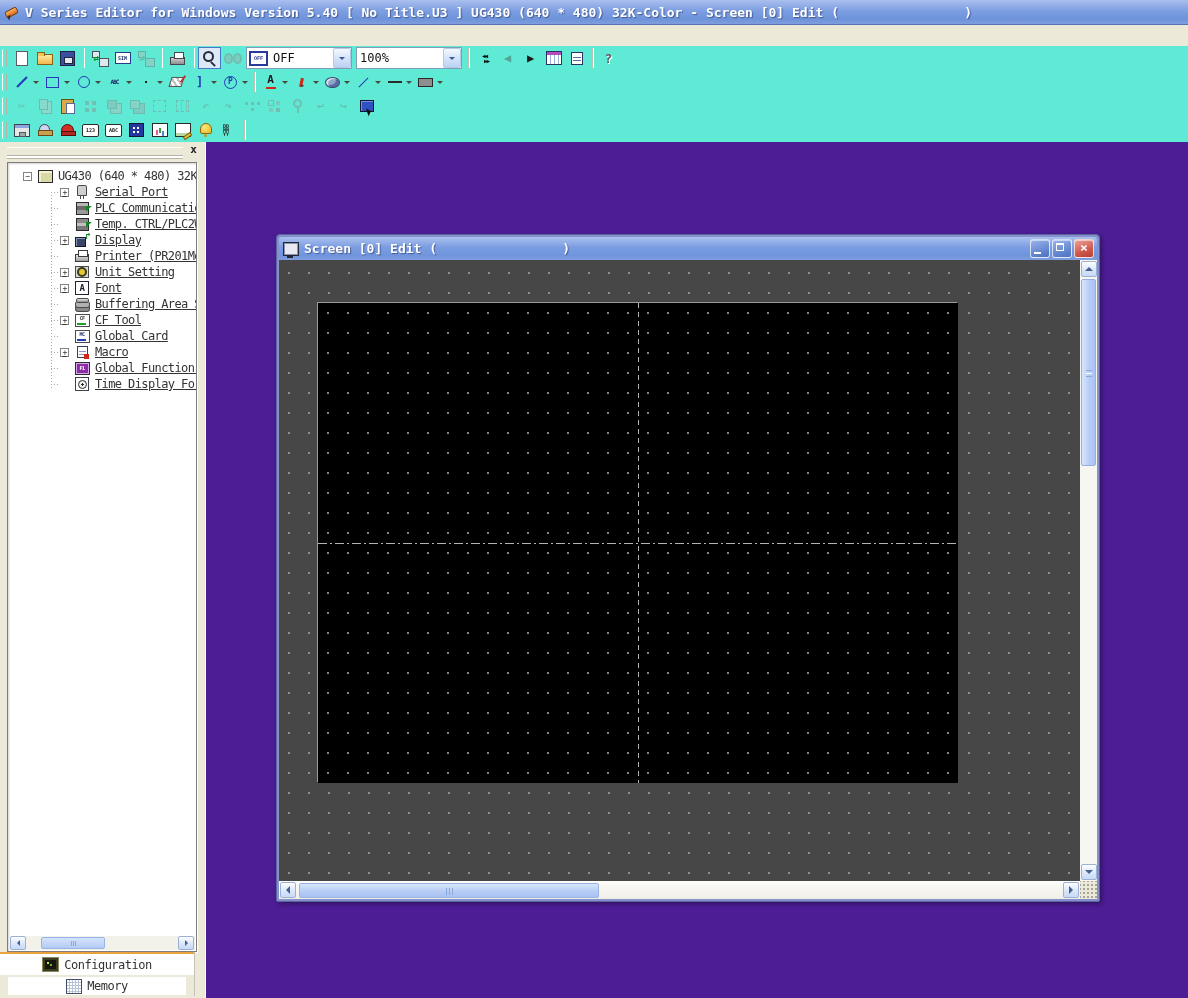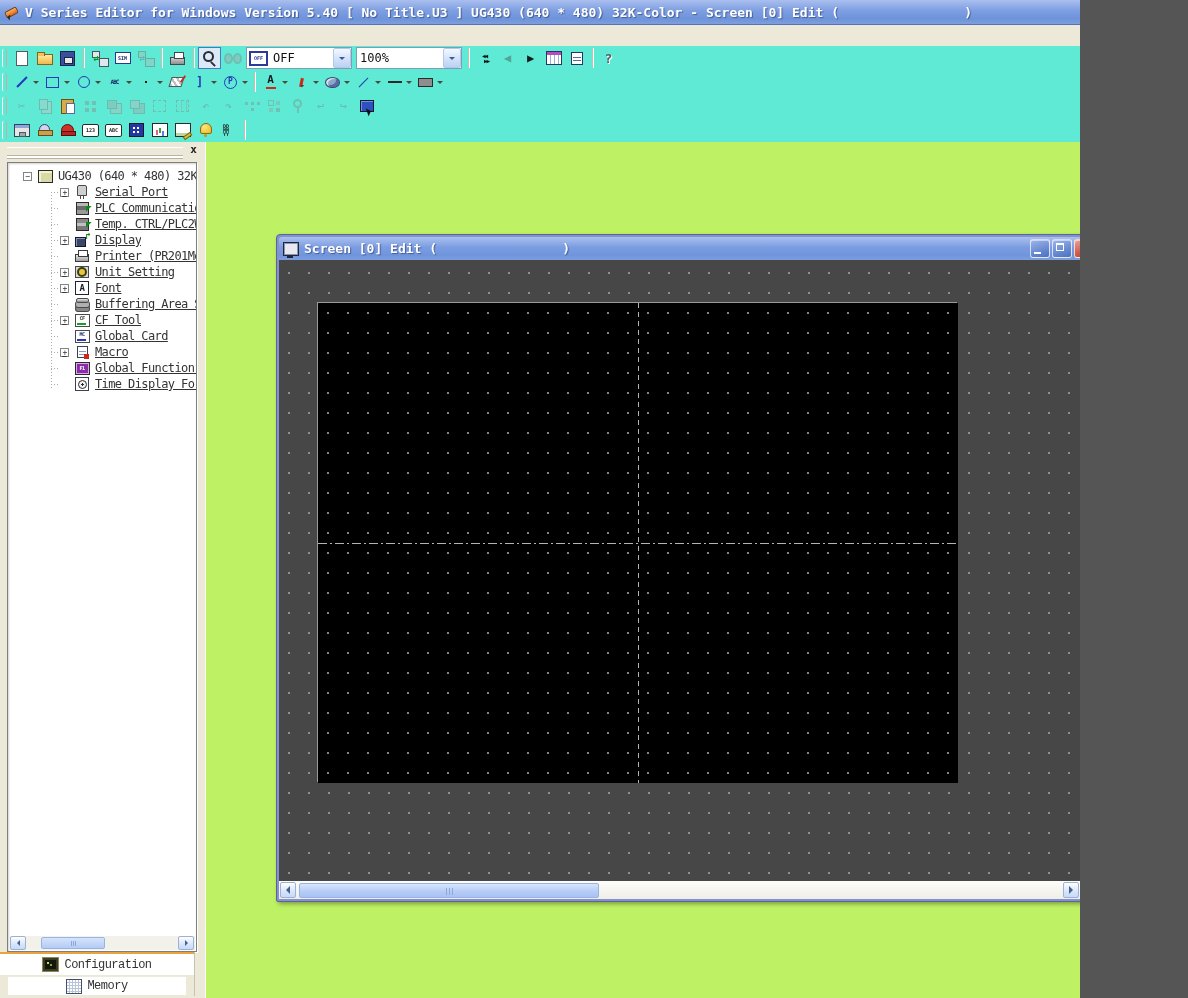--- a/index.html
+++ b/index.html
@@ -1,16 +1,16 @@
 <!DOCTYPE html>
 <html><head>
 <meta charset="utf-8">
 <style>
   html,body{margin:0;padding:0;background:#555;}
-  #root{position:relative;width:1080px;height:998px;overflow:hidden;background:#ece9d8;
+  #root{position:relative;width:1188px;height:998px;overflow:hidden;background:#ece9d8;
         font-family:"DejaVu Sans Mono",monospace;font-size:12px;color:#333;-webkit-font-smoothing:none;}
 
   
   .titlebar{position:absolute;left:0;top:0;right:0;height:24px;display:flex;align-items:center;gap:5px;
     padding-left:4px;background:linear-gradient(180deg,#aabfee 0%,#7d9ee2 45%,#6e93da 78%,#7e9ede 100%);
     border-bottom:1px solid #5572b5;}
   .app-icon{position:relative;width:16px;height:16px;flex:0 0 16px;}
   .app-icon::before{content:"";position:absolute;left:2px;top:6px;width:11px;height:5px;border-radius:1px;
     background:linear-gradient(180deg,#ffb050,#e06818);transform:rotate(-28deg);box-shadow:0 0 0 1px #7a3808;}
   .app-icon::after{content:"";position:absolute;left:0;top:10px;border:3px solid transparent;border-right-color:#3a2a1a;transform:rotate(8deg);}
@@ -187,30 +187,30 @@
   .mini-btn{width:14px;height:12px;margin:0 1px;border:1px solid #9cb1d4;border-radius:2px;
     background:linear-gradient(180deg,#fdfeff,#d8e5fa 60%,#c6daf7);display:flex;align-items:center;justify-content:center;}
   .mini-btn.l::before{content:"";border:3px solid transparent;border-right-color:#44618f;margin-left:-3px;}
   .mini-btn.r::before{content:"";border:3px solid transparent;border-left-color:#44618f;margin-right:-3px;}
   .mini-track{flex:1;position:relative;height:12px;}
   .mini-thumb{position:absolute;left:14px;width:64px;top:0;height:12px;border:1px solid #98b4e4;border-radius:2px;
     background:linear-gradient(180deg,#d5e4fc,#b4cbf5);box-sizing:border-box;}
   .mini-thumb::after{content:"";position:absolute;left:50%;top:3px;width:1px;height:5px;background:#89a9dc;box-shadow:-2px 0 0 #89a9dc,2px 0 0 #89a9dc;}
 
   
-  .sbtabs{position:absolute;left:0;width:194px;bottom:2px;height:44px;border-right:1px solid #c6c2b2;font-family:Liberation Mono, monospace;}
+  .sbtabs{position:absolute;left:0;width:194px;bottom:2px;height:44px;border-right:1px solid #c6c2b2;}
   .sbtab{display:flex;align-items:center;justify-content:center;gap:5px;background:#fff;letter-spacing:-0.5px;}
   .tab-config{position:absolute;left:0;top:0;right:0;height:21px;border-top:2px solid #e8a33d;}
   .tab-screen{position:absolute;left:8px;top:24px;width:178px;height:18px;border-top:1px solid #eceadd;}
   .cfg-icon{position:relative;width:15px;height:13px;background:#16160e;border:1px solid #8a8a5a;box-shadow:inset 0 0 0 2px #3c3c22;}
   .cfg-icon::after{content:"";position:absolute;left:4px;top:4px;width:2px;height:2px;background:#c8e048;box-shadow:3px 2px 0 #68b838;}
   .scr-icon{width:14px;height:13px;background:repeating-linear-gradient(90deg,transparent 0 2px,#b8c4d8 2px 3px),repeating-linear-gradient(180deg,#fff 0 2px,#b8c4d8 2px 3px);border:1px solid #44506a;}
 
   
-  .mdi{position:absolute;left:206px;top:142px;right:0;bottom:0;background:#bef264;}
+  .mdi{position:absolute;left:206px;top:142px;right:0;bottom:0;background:#4c1d95;}
   .child{position:absolute;left:70px;top:92px;width:824px;height:668px;background:#8590cc;
     border:1px solid #5a659f;border-radius:4px 4px 2px 2px;box-shadow:2px 2px 4px rgba(0,0,0,.35);box-sizing:border-box;}
   .ctitle{position:absolute;left:2px;top:2px;right:2px;height:23px;border-radius:3px 3px 0 0;
     background:linear-gradient(180deg,#aac1ee 0%,#7b9ce1 45%,#7095dc 80%,#7e9ede 100%);
     display:flex;align-items:center;gap:5px;padding-left:4px;box-sizing:border-box;}
   .cwicon{position:relative;width:14px;height:12px;background:#e9e9f2;border:1px solid #202838;box-shadow:inset 0 0 0 1px #8a94b0;flex:0 0 14px;}
   .cwicon::after{content:"";position:absolute;left:3px;bottom:-3px;width:6px;height:2px;background:#202838;}
   .ctext{color:#fff;font-weight:bold;font-size:13px;white-space:pre;flex:1;overflow:hidden;text-shadow:1px 1px 1px rgba(10,20,60,.45);}
   .cbtns{display:flex;gap:2px;margin-right:3px;}
   .wbtn{position:relative;width:18px;height:17px;border:1px solid rgba(255,255,255,.75);border-radius:3px;

